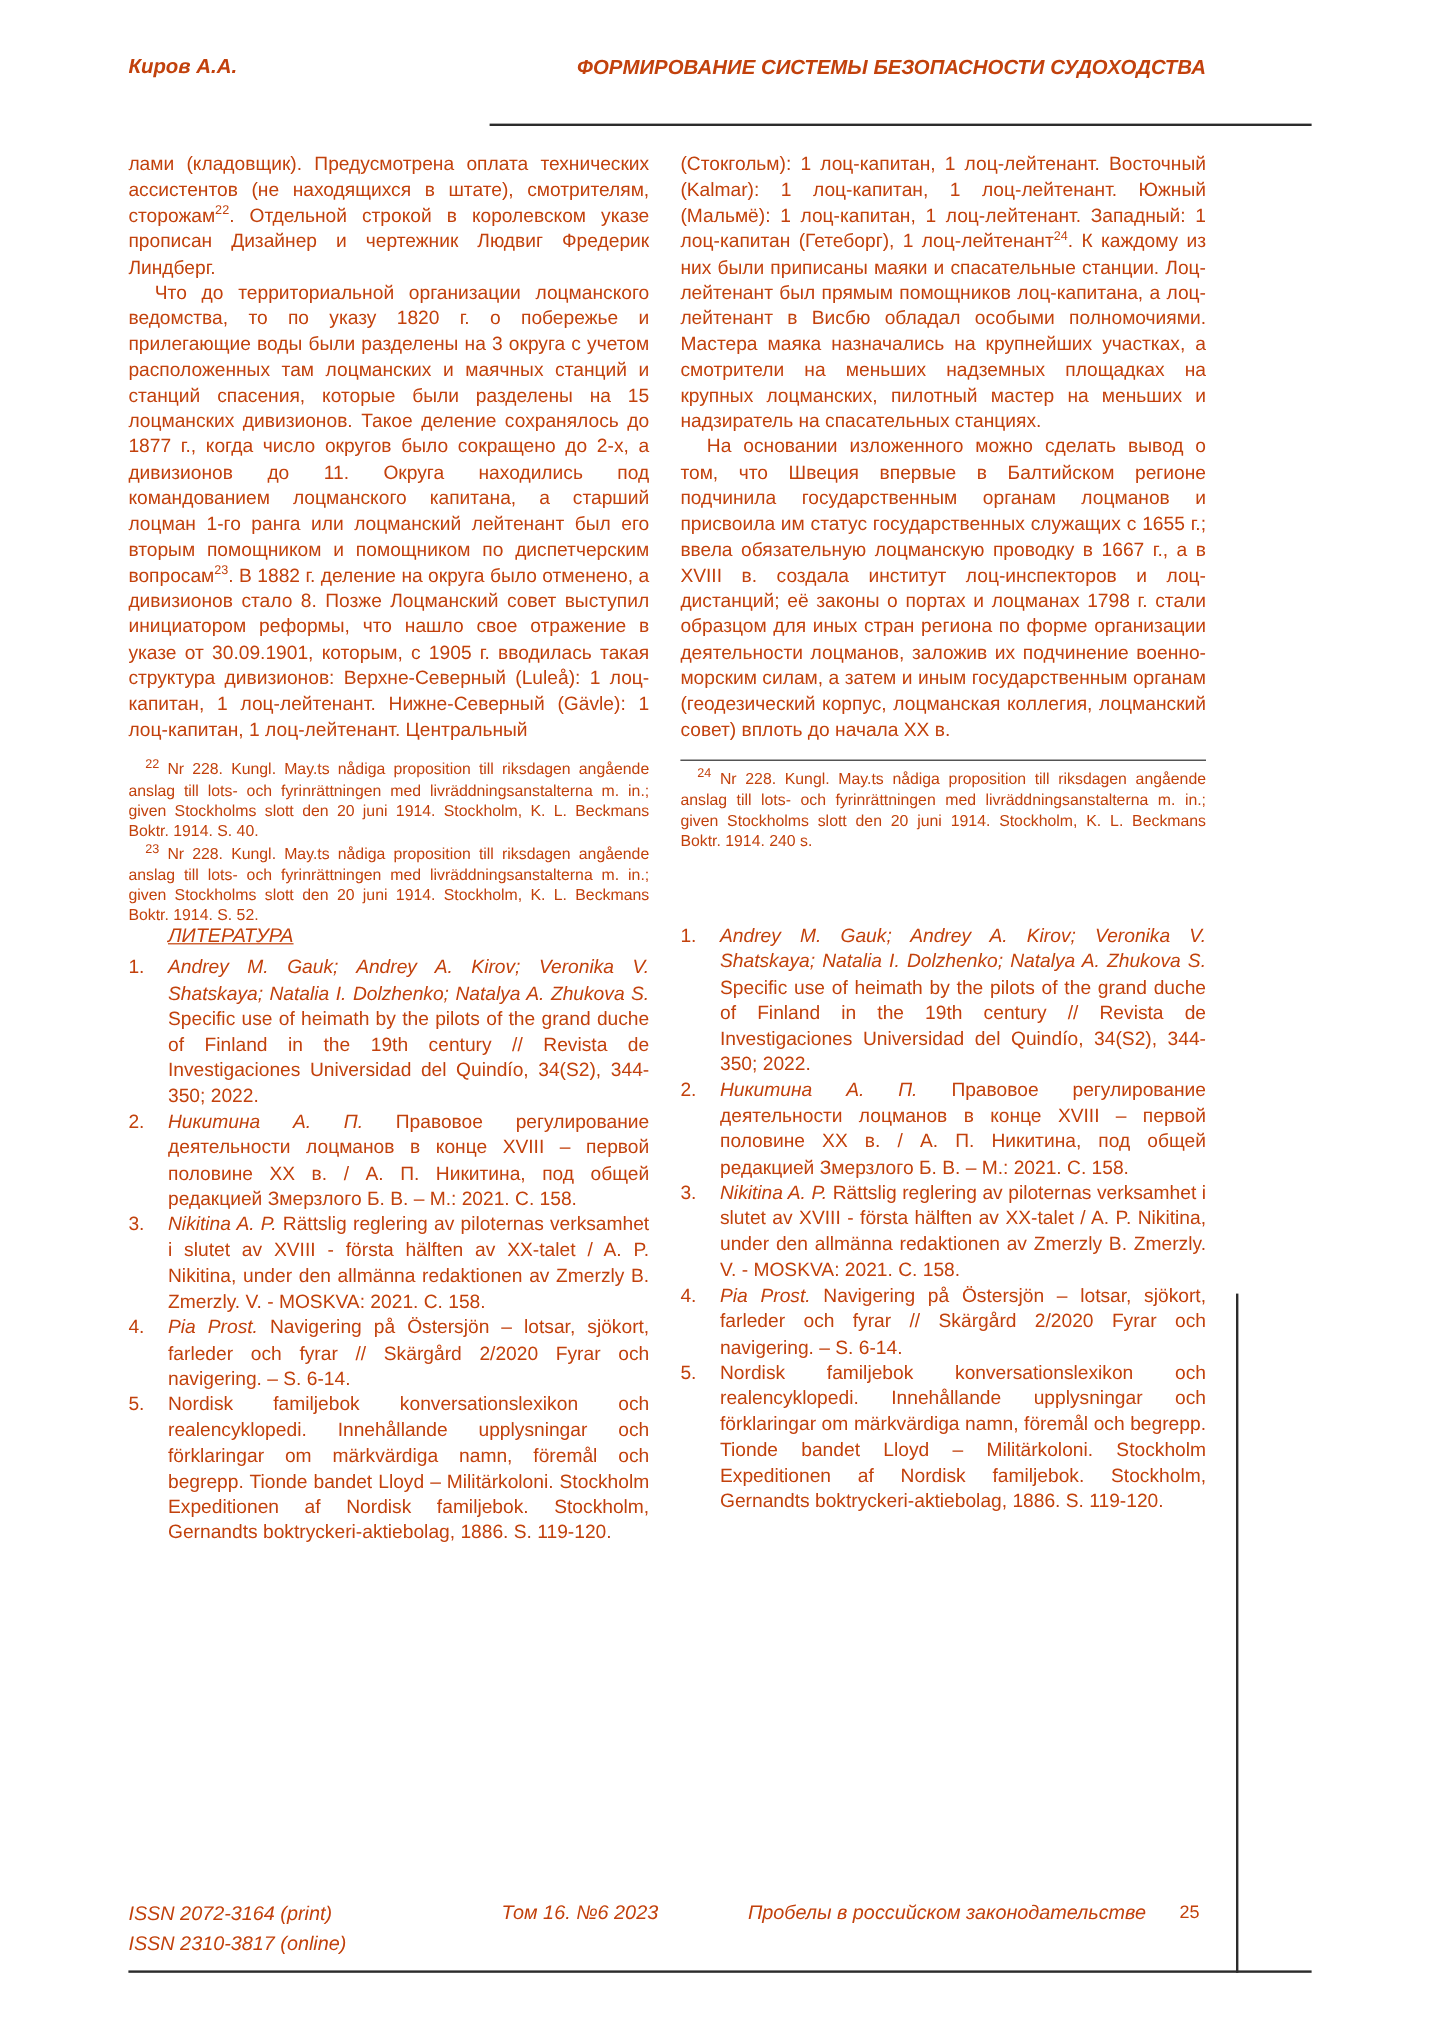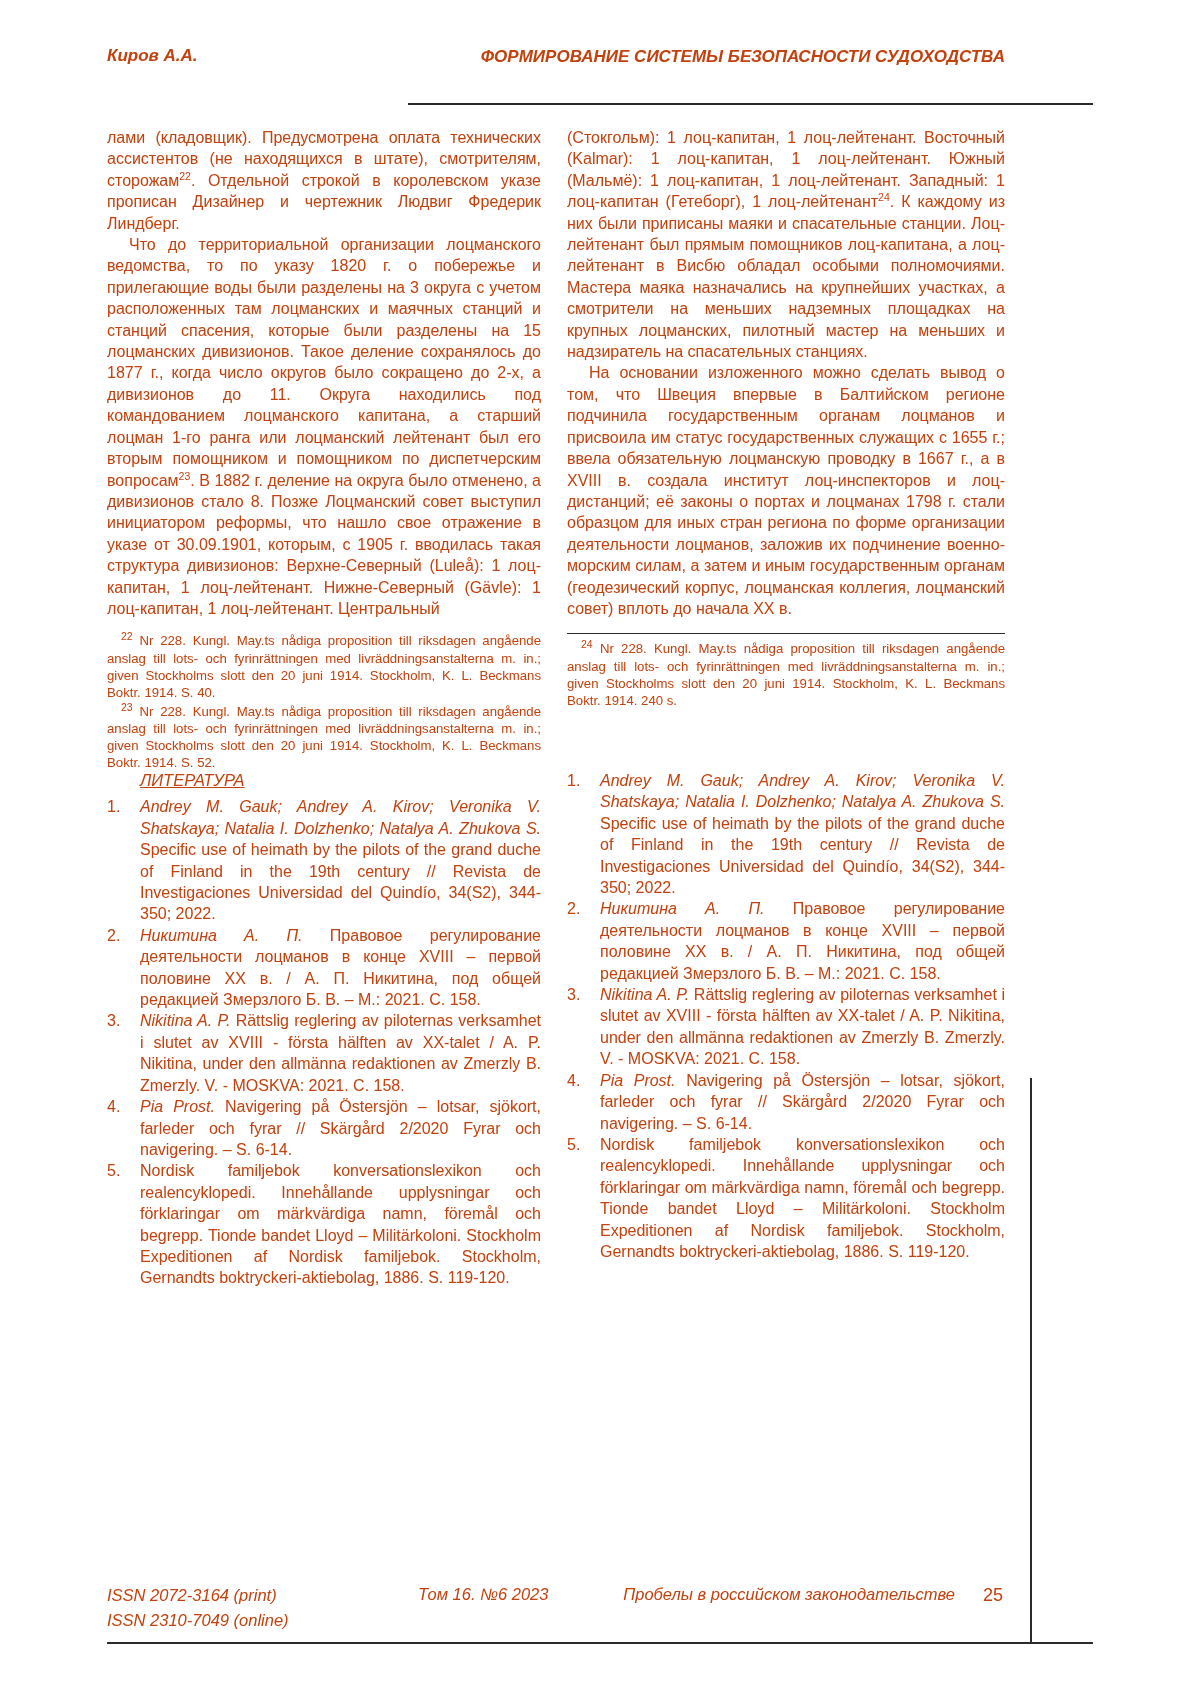--- a/index.html
+++ b/index.html
@@ -88,21 +88,21 @@
   .footer-volume {
     position: absolute; left: 418px; top: 1585px;
     font-style: italic; font-size: 16.5px;
   }
   .footer-journal {
     position: absolute; right: 245px; top: 1585px;
     font-style: italic; font-size: 16.5px;
   }
   .footer-page {
     position: absolute; left: 983px; top: 1585px;
-    font-size: 18px;
+    font-size: 15px;
   }
 </style>
 </head>
 <body>
 
 <div class="page">
 
   <div class="author">Киров А.А.</div>
   <div class="title">
     <div>ФОРМИРОВАНИЕ СИСТЕМЫ БЕЗОПАСНОСТИ СУДОХОДСТВА</div>
@@ -182,19 +182,19 @@
       <span class="ref-lead"></span>
       <span>Nordisk familjebok konversationslexikon och realencyklopedi. Innehållande upplysningar och förklaringar om märkvärdiga namn, föremål och begrepp. Tionde bandet Lloyd – Militärkoloni. Stockholm Expeditionen af Nordisk familjebok. Stockholm, Gernandts boktryckeri-aktiebolag, 1886. S. 119-120.</span>
     </div>
   </div>
 
   <div class="sideline"></div>
   <div class="bottom-rule"></div>
 
   <div class="footer-issn">
     <div>ISSN 2072-3164 (print)</div>
-    <div>ISSN 2310-7049 (online)</div>
+    <div>ISSN 2310-3817 (online)</div>
   </div>
   <div class="footer-volume">Том 16. №6 2023</div>
   <div class="footer-journal">Пробелы в российском законодательстве</div>
   <div class="footer-page">25</div>
 
 </div>
 
 </body></html>

